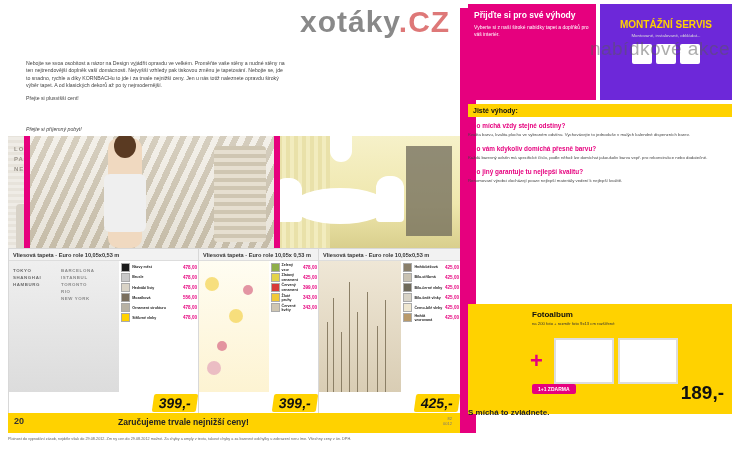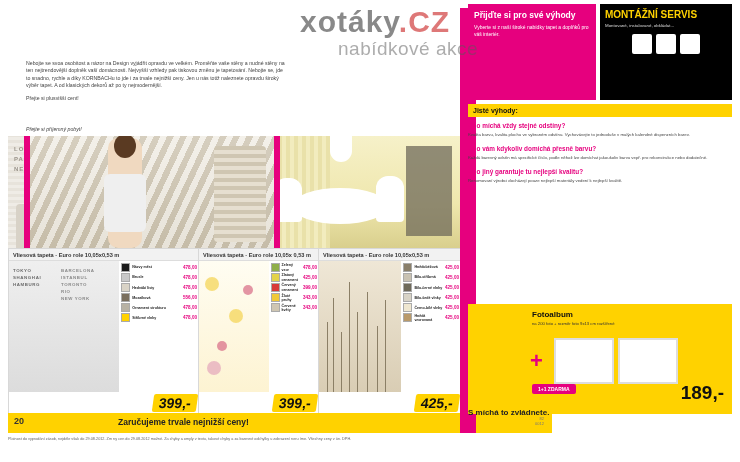--- a/index.html
+++ b/index.html
@@ -4,21 +4,21 @@
 <style>
   html,body{margin:0;padding:0;background:#ffffff;}
   body{width:740px;height:462px;overflow:hidden;font-family:"Liberation Sans",sans-serif;}
   .page{position:relative;width:740px;height:462px;background:#ffffff;}
 
   
   .watermark{position:absolute;top:2px;left:300px;width:430px;height:60px;z-index:60;
     font-family:"Liberation Sans",sans-serif;pointer-events:none;}
   .wm-big{font-size:30px;font-weight:bold;color:rgba(40,40,40,.55);letter-spacing:1px;line-height:40px;}
   .wm-big .cz{color:rgba(200,30,30,.6);}
-  .wm-sub{font-size:19px;color:rgba(90,90,90,.5);margin-top:-4px;margin-left:38px;letter-spacing:.5px;}
+  .wm-sub{font-size:19px;color:rgba(90,90,90,.5);margin-top:-4px;margin-left:63px;letter-spacing:.5px;text-align:right;}
 
   
   .sheet{position:absolute;left:8px;top:8px;width:724px;height:425px;background:#ffffff;}
 
   
   .leftcol{position:absolute;left:0;top:0;width:452px;height:425px;}
 
   
   .heroband{position:absolute;left:0;top:0;width:452px;height:240px;overflow:hidden;}
   .hero-a{position:absolute;left:0;top:0;width:226px;height:240px;background:
@@ -82,21 +82,21 @@
   
   .fill-city{height:100%;background:linear-gradient(180deg,#efefef 0%,#dcdcdc 100%);position:relative;}
   .fill-city .txt{position:absolute;left:4px;top:6px;font-size:4.4px;line-height:7px;color:#6a6a6a;font-weight:bold;letter-spacing:.6px;}
   .fill-city .txt2{position:absolute;left:52px;top:6px;font-size:4.4px;line-height:7px;color:#8a8a8a;font-weight:bold;letter-spacing:.6px;}
   .fill-floral{height:100%;background:linear-gradient(180deg,#fffdf2 0%,#fdf3d2 100%);position:relative;}
   .fill-floral .f{position:absolute;width:14px;height:14px;border-radius:50%;background:#f6d96a;opacity:.85;}
   .fill-floral .f2{position:absolute;width:10px;height:10px;border-radius:50%;background:#d76a84;opacity:.7;}
   .fill-grass{height:100%;background:linear-gradient(180deg,#efe7d6 0%,#d9cdb4 100%);position:relative;}
   .fill-grass .b{position:absolute;bottom:0;width:1px;background:#8b7f66;}
 
-  .bottomline{position:absolute;left:0;top:405px;width:544px;height:20px;background:#ffd200;}
+  .bottomline{position:absolute;left:0;top:405px;width:452px;height:20px;background:#ffd200;}
   .bottomline .pg{position:absolute;left:6px;top:3px;font-size:9px;color:#333;font-weight:bold;}
   .bottomline .slogan{position:absolute;left:110px;top:4px;font-size:8.5px;color:#222;font-weight:bold;}
   .bottomline .code{position:absolute;right:8px;top:3px;font-size:4px;color:#777;line-height:5px;text-align:right;}
 
   
   .rhero{position:absolute;left:16px;top:0;width:256px;height:240px;background:#e6007e;overflow:hidden;}
   .rhero .rtitleTop{position:absolute;left:10px;top:6px;font-size:11px;color:#ffffff;font-weight:bold;opacity:.95;}
   .rhero .rtitle{position:absolute;left:10px;top:44px;width:170px;font-size:14.5px;line-height:17px;color:#ffffff;font-weight:bold;}
   .rhero .rbody{position:absolute;left:10px;top:82px;width:178px;font-size:5px;line-height:7px;color:#ffffff;}
   .rhero .rbody p{margin:0 0 5px 0;}
@@ -108,22 +108,22 @@
   .rhero .photo .dress{position:absolute;left:74px;top:42px;width:42px;height:58px;background:#efefef;border-radius:6px;}
   .rhero .photo .hair{position:absolute;left:84px;top:2px;width:22px;height:24px;background:#5a3a22;border-radius:50%;}
   .rhero .photo .roll{position:absolute;right:8px;top:14px;width:52px;height:96px;background:
     repeating-linear-gradient(0deg,#e6dfd0 0 4px,#cfc6b2 4px 8px);border-radius:4px;}
   .rpanel{position:absolute;left:468px;top:0;width:264px;}
   .promoTop{position:absolute;left:0;top:0;width:264px;height:85px;}
   .promoTop .pinkbox{position:absolute;left:0;top:0;width:128px;height:96px;background:#e6007e;color:#fff;
     padding:6px;box-sizing:border-box;}
   .promoTop .pinkbox .h{font-size:8.5px;font-weight:bold;line-height:10px;}
   .promoTop .pinkbox .s{font-size:5px;line-height:7px;margin-top:4px;}
-  .promoTop .blackbox{position:absolute;left:132px;top:0;width:132px;height:96px;background:#000000;color:#fff;
-    padding:5px;box-sizing:border-box;text-align:left;}
+  .promoTop .blackbox{position:absolute;left:132px;top:0;width:132px;height:96px;background:#6d28d9;color:#fff;
+    padding:15px;box-sizing:border-box;text-align:center;}
   .promoTop .blackbox .yellow{color:#ffd200;font-size:10px;font-weight:bold;line-height:11px;}
   .promoTop .blackbox .small{font-size:4.4px;line-height:6px;margin-top:3px;color:#ddd;}
   .promoTop .blackbox .iconrow{margin-top:5px;display:flex;justify-content:center;gap:4px;}
   .promoTop .blackbox .ic{width:20px;height:20px;background:#ffffff;border-radius:2px;}
 
   .benefits{position:absolute;left:0;top:100px;width:264px;}
   .benefits .bhead{background:#ffd200;color:#111;font-size:7px;font-weight:bold;padding:3px 5px;}
   .qa{margin-top:5px;}
   .qa .q{font-size:6.4px;font-weight:bold;color:#e6007e;line-height:8px;margin-bottom:2px;}
   .qa .a{font-size:4.3px;line-height:6px;color:#444;margin-bottom:7px;}

